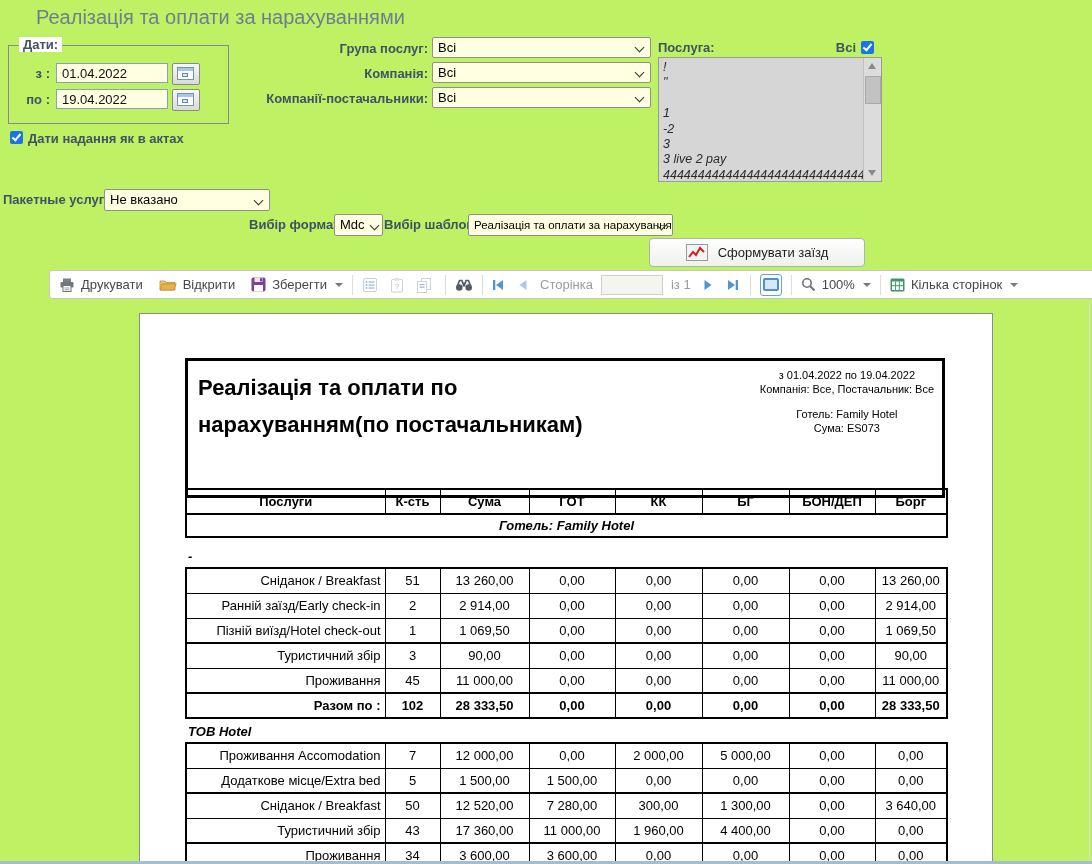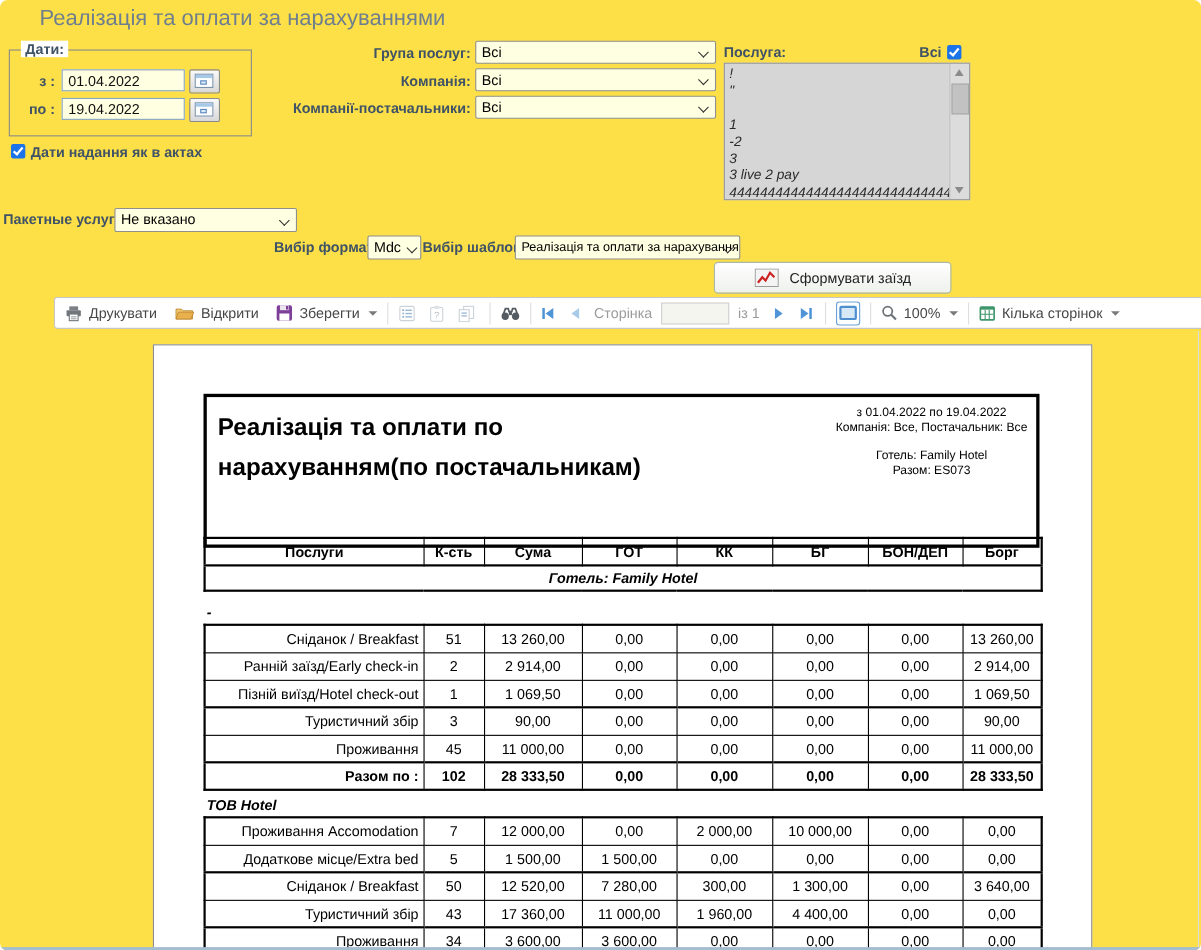--- a/index.html
+++ b/index.html
@@ -1,17 +1,17 @@
 <!DOCTYPE html>
 <html><head>
 <meta charset="utf-8">
 <style>
   html,body{margin:0;padding:0;background:#fff;}
-  .screen{position:relative;width:1092px;height:864px;overflow:hidden;background:#fde047;
-          font-family:"Liberation Sans",sans-serif;border-radius:7px;}
+  .screen{position:relative;width:1092px;height:864px;overflow:hidden;background:#bef264;
+          font-family:"Liberation Sans",sans-serif;}
   
   .page-title{position:absolute;left:36px;top:6px;font-size:20px;color:#6e7e8e;}
   .flabel{position:absolute;font-size:13px;font-weight:bold;color:#3f5266;white-space:nowrap;}
   .fieldset{position:absolute;left:8px;top:45px;width:219px;height:77px;border:1px solid #8a8a8a;}
   .legend{position:absolute;left:10px;top:-9px;background:#fff;padding:0 4px;font-size:13px;font-weight:bold;color:#3f5266;}
   .din{position:absolute;width:112px;height:20px;box-sizing:border-box;background:#ffffe1;
        border:1px solid #86a3bd;font-size:13px;padding:0 5px;font-family:inherit;color:#111;}
   .calbtn{position:absolute;width:26px;height:20px;background:linear-gradient(#f9f9f9,#d9d9d9);
           border:1px solid #8a8a8a;border-radius:2px;cursor:pointer;}
   .cal{position:absolute;left:4px;top:3px;width:15px;height:11px;background:#fff;border:1px solid #7a93ad;}
@@ -280,21 +280,21 @@
     <div class="rep-header">
       <div class="rep-title">
         <div>Реалізація та оплати по</div>
         <div>нарахуванням(по постачальникам)</div>
       </div>
       <div class="rep-info">
         <div>з 01.04.2022 по 19.04.2022</div>
         <div>Компанія: Все, Постачальник: Все</div>
         <div class="gap"></div>
         <div>Готель: Family Hotel</div>
-        <div>Разом: ES073</div>
+        <div>Сума: ES073</div>
       </div>
     </div>
 
     <table class="rtable hdr-table">
       <colgroup>
           <col style="width: 199px;">
           <col style="width: 55px;">
           <col style="width: 89px;">
           <col style="width: 86px;">
           <col style="width: 87px;">
@@ -409,21 +409,21 @@
             <col style="width: 86px;">
             <col style="width: 72px;">
           </colgroup>
           <tbody>
             <tr>
               <td class="cell-name">Проживання Accomodation</td>
               <td class="cell-num">7</td>
               <td class="cell-num">12 000,00</td>
               <td class="cell-num">0,00</td>
               <td class="cell-num">2 000,00</td>
-              <td class="cell-num">10 000,00</td>
+              <td class="cell-num">5 000,00</td>
               <td class="cell-num">0,00</td>
               <td class="cell-num">0,00</td>
             </tr>
             <tr>
               <td class="cell-name">Додаткове місце/Extra bed</td>
               <td class="cell-num">5</td>
               <td class="cell-num">1 500,00</td>
               <td class="cell-num">1 500,00</td>
               <td class="cell-num">0,00</td>
               <td class="cell-num">0,00</td>

